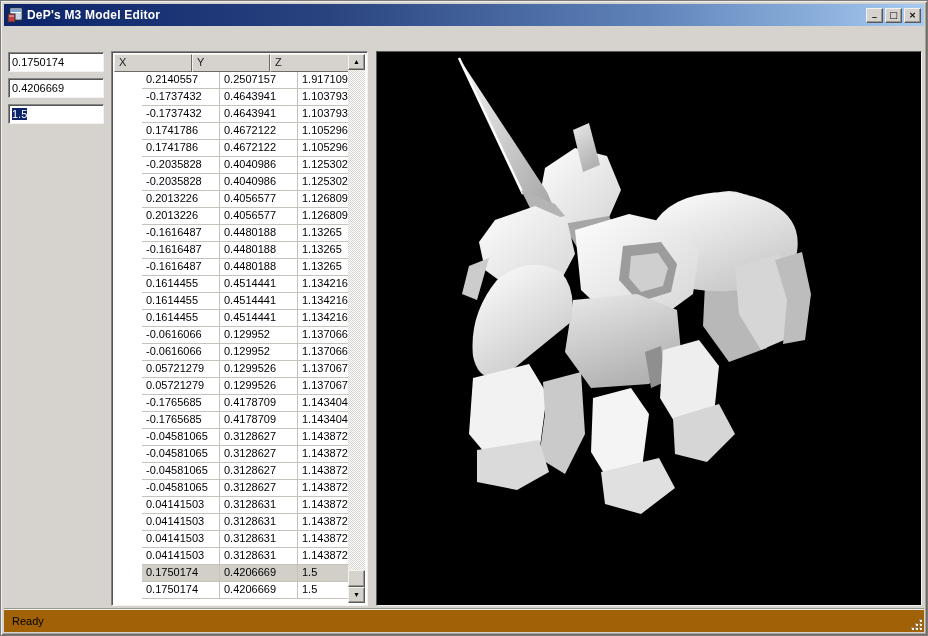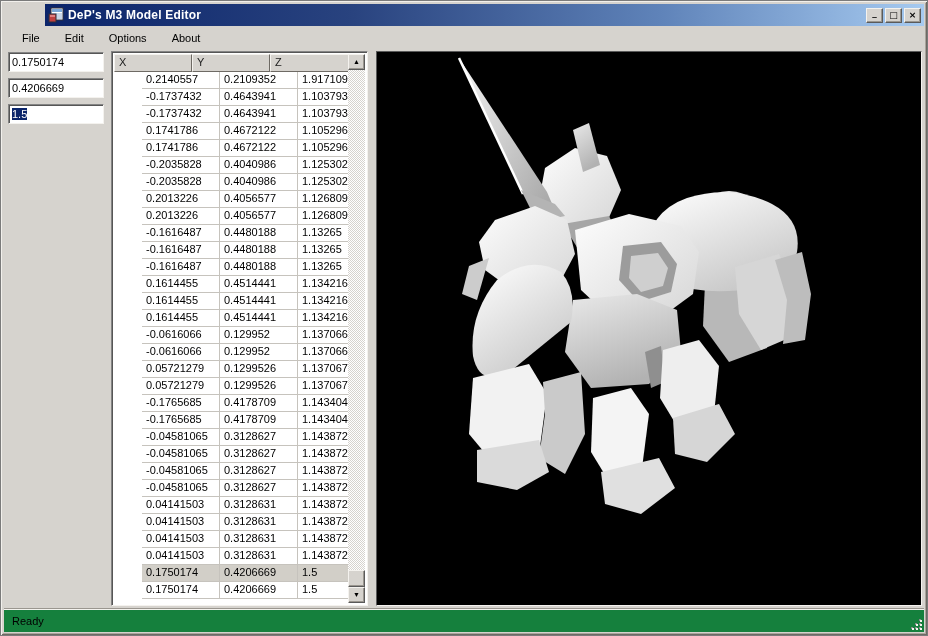--- a/index.html
+++ b/index.html
@@ -6,21 +6,21 @@
   html,body { width:928px; height:636px; }
   body { font-family:"Liberation Sans", sans-serif; font-size:11px; color:#000; background:#d6d3ce; overflow:hidden; }
 
   .window { position:relative; width:928px; height:636px; background:#d6d3ce;
             border:1px solid #7b7b7b;
             box-shadow: inset 1px 1px 0 #f2f0ec, inset -1px -1px 0 #6e6a64, inset 2px 2px 0 #d6d3ce, inset -2px -2px 0 #a8a49c; }
 
   
   .titlebar { position:absolute; left:3px; top:3px; right:3px; height:22px;
               background:linear-gradient(to right,#0b246a 0%, #29437f 35%, #5f83b9 70%, #a6caf0 100%);
-              display:flex; align-items:center; padding:0 3px;margin-left:41px; }
+              display:flex; align-items:center; padding:0 3px; }
   .titlebar .title { color:#fff; font-weight:bold; font-size:12px; margin-left:4px; letter-spacing:.2px;
                      flex:1; white-space:nowrap; overflow:hidden; }
   .appicon { width:16px; height:16px; flex:0 0 16px; }
   .winbtns { display:flex; gap:2px; }
   .winbtn { width:17px; height:15px; background:#d6d3ce; border:1px solid;
             border-color:#f4f2ee #5a5a5a #5a5a5a #f4f2ee;
             box-shadow: inset -1px -1px 0 #9a968f;
             font-size:9px; font-weight:bold; color:#000; text-align:center; line-height:13px;
             font-family:"DejaVu Sans", sans-serif; }
   .winbtn.minimize { line-height:8px; }
@@ -68,21 +68,21 @@
   .sthumb { position:absolute; left:0; width:17px; height:17px; bottom:16px; background:#d6d3ce;
             border:1px solid; border-color:#f4f2ee #5a5a5a #5a5a5a #f4f2ee;
             box-shadow: inset -1px -1px 0 #9a968f; }
 
   
   .viewport { position:absolute; left:375px; top:50px; width:546px; height:555px;
               border:1px solid; border-color:#5a5a5a #f4f2ee #f4f2ee #5a5a5a; background:#000; }
   .viewport svg { display:block; width:100%; height:100%; }
 
   
-  .statusbar { position:absolute; left:3px; right:3px; bottom:3px; height:24px; background:#15803d;
+  .statusbar { position:absolute; left:3px; right:3px; bottom:3px; height:24px; background:#a16207;
                border-top:1px solid #9a968f; box-shadow: inset 0 1px 0 #f4f2ee;
                display:flex; align-items:center; padding-left:8px; }
   .grip { position:absolute; right:1px; bottom:1px; width:14px; height:14px; }
 </style>
 </head>
 <body>
 
 <div class="window">
 
   <div class="titlebar">
@@ -94,26 +94,20 @@
       <rect x="2" y="8" width="5" height="2" fill="#e08080"></rect>
     </svg>
     <span class="title">DeP's M3 Model Editor</span>
     <span class="winbtns">
       <span class="winbtn minimize">_</span>
       <span class="winbtn maximize">□</span>
       <span class="winbtn close">×</span>
     </span>
   </div>
 
-  <div class="menubar">
-    <span class="menuitem">File</span>
-    <span class="menuitem">Edit</span>
-    <span class="menuitem">Options</span>
-    <span class="menuitem">About</span>
-  </div>
 
   <div id="tb-x" class="textbox">
     <span>0.1750174</span>
   </div>
   <div id="tb-y" class="textbox">
     <span>0.4206669</span>
   </div>
   <div id="tb-z" class="textbox">
     <span class="sel">1.5</span>
   </div>
@@ -121,21 +115,21 @@
   <div class="grid">
     <div class="grid-inner">
       <div class="ghead">
         <div class="hcell h0">X</div>
         <div class="hcell h1">Y</div>
         <div class="hcell h2">Z</div>
       </div>
       <div class="gbody">
           <div class="grow">
             <div class="gcell c0">0.2140557</div>
-            <div class="gcell c1">0.2109352</div>
+            <div class="gcell c1">0.2507157</div>
             <div class="gcell c2">1.917109</div>
           </div>
           <div class="grow">
             <div class="gcell c0">-0.1737432</div>
             <div class="gcell c1">0.4643941</div>
             <div class="gcell c2">1.103793</div>
           </div>
           <div class="grow">
             <div class="gcell c0">-0.1737432</div>
             <div class="gcell c1">0.4643941</div>

